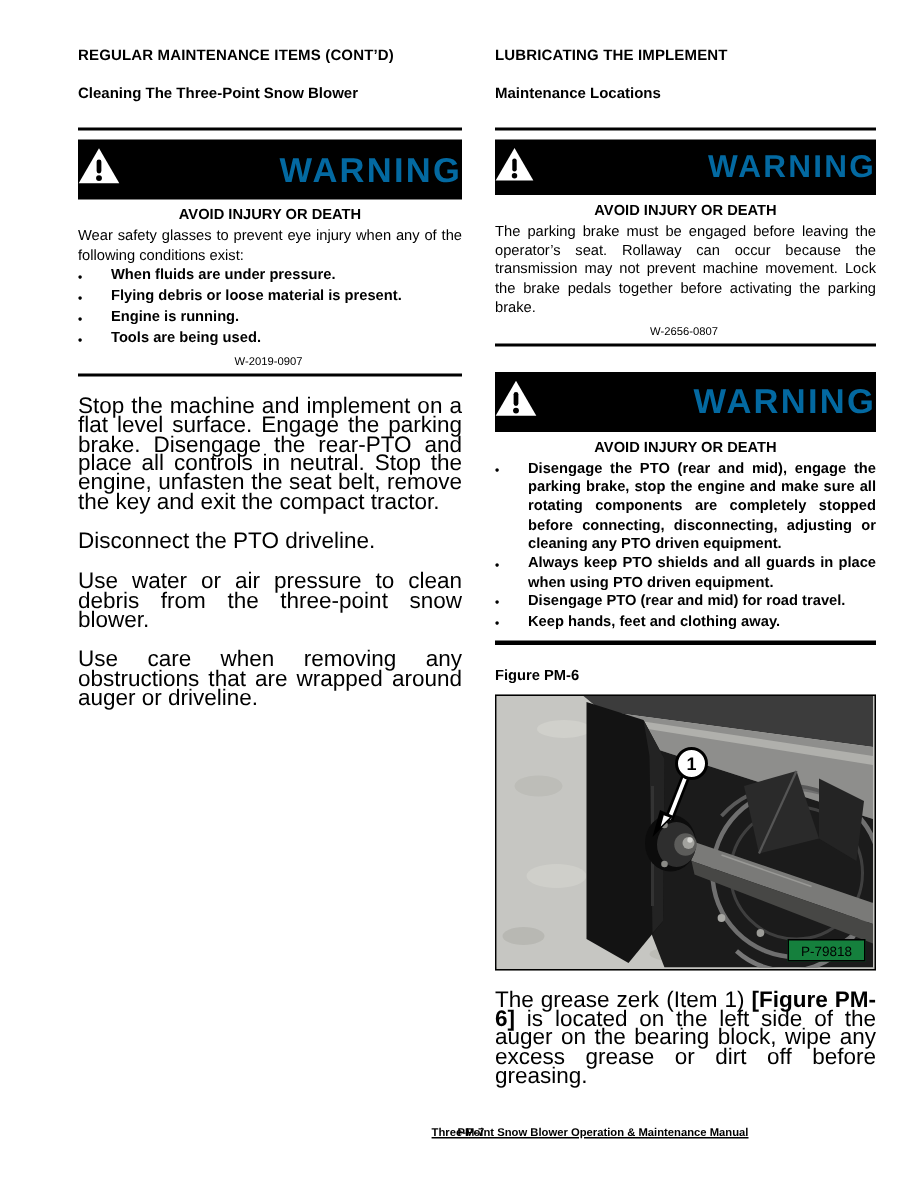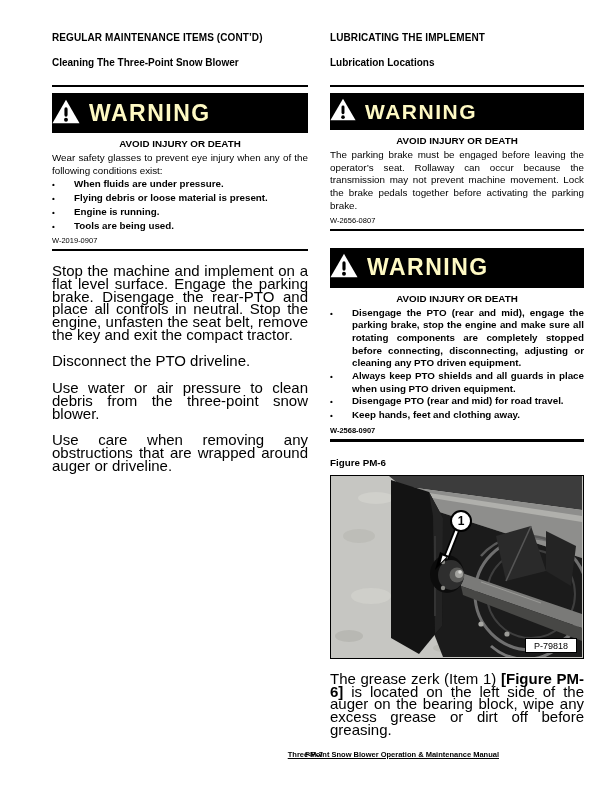--- a/index.html
+++ b/index.html
@@ -14,34 +14,34 @@
   .col-right { left:330px; width:254px; }
 
   .sec-head { font-size:10px; font-weight:bold; letter-spacing:.1px; }
   .sub-head { font-size:10px; font-weight:bold; margin-top:14px; }
 
   .rule  { height:2px; background:#000; }
   .rule-thick { height:3px; background:#000; }
 
   .warn-top-rule { margin-top:17px; }
   .banner {
-    margin-top:6px; height:40px; background:#000; color:#fef9c3;
-    display:flex; align-items:center; justify-content:flex-start; gap:9px;
+    margin-top:6px; height:40px; background:#000; color:#0369a1;
+    display:flex; align-items:center; justify-content:space-between; gap:9px;
   }
   .banner-text { font-size:23px; font-weight:bold; letter-spacing:1.5px; }
   .warn-sub { text-align:center; font-size:9.8px; font-weight:bold; margin-top:5px; }
   .warn-body {
     font-size:9.8px; font-weight:normal; line-height:12.7px; margin-top:3px;
     text-align:justify; text-align-last:left;
   }
   .warn-bullets { list-style:none; margin-top:1px; }
   .warn-bullets li { display:flex; font-size:9.8px; font-weight:bold; line-height:12.7px; }
   .warn-bullets .marker { width:22px; flex:0 0 22px; font-size:8px; padding-top:1px; }
   .warn-bullets .btxt { flex:1; text-align:justify; text-align-last:left; }
-  .warn-code { font-size:7.5px; text-align:left; margin-top:3px; padding-right:2px; }
+  .warn-code { font-size:7.5px; text-align:center; margin-top:3px; padding-right:2px; }
   .warn-code.bold { font-weight:bold; }
   .warn-bot-rule { margin-top:4px; }
 
   .para {
     font-size:15px; line-height:12.7px; margin-top:14px;
     text-align:justify; text-align-last:left;
   }
   .fig-caption { font-size:9.8px; font-weight:bold; margin-top:15px; }
 
   .photo {
@@ -49,21 +49,21 @@
     border:1.5px solid #000; background:#c6c6c2; overflow:hidden;
   }
   .photo svg { display:block; }
   .callout {
     position:absolute; left:119px; top:34px; width:22px; height:22px;
     background:#fff; border:2px solid #000; border-radius:50%;
     display:flex; align-items:center; justify-content:center;
     font-size:12px; font-weight:bold; color:#000;
   }
   .photo-label {
-    position:absolute; right:6px; bottom:5px; background:#ffffff;
+    position:absolute; right:6px; bottom:5px; background:#15803d;
     border:1.5px solid #000; font-size:9px; padding:2px 8px 1px 8px; color:#000;
   }
 
   .footer { position:absolute; left:0; top:750px; width:527px; height:12px; font-size:7.5px; font-weight:bold; }
   .footer .pgnum { position:absolute; left:305px; }
   .footer .mtitle { position:absolute; right:28px;text-decoration:underline; }
 
   .b { font-weight:bold; }
 </style>
 </head>
@@ -112,21 +112,21 @@
     </div>
 
     <p class="para">Stop the machine and implement on a flat level surface. Engage the parking brake. Disengage the rear-PTO and place all controls in neutral. Stop the engine, unfasten the seat belt, remove the key and exit the compact tractor.</p>
     <p class="para">Disconnect the PTO driveline.</p>
     <p class="para">Use water or air pressure to clean debris from the three-point snow blower.</p>
     <p class="para">Use care when removing any obstructions that are wrapped around auger or driveline.</p>
   </div>
 
   <div class="col col-right">
     <div class="sec-head">LUBRICATING THE IMPLEMENT</div>
-    <div class="sub-head">Lubrication Locations</div>
+    <div class="sub-head">Maintenance Locations</div>
 
     <div>
       <div class="rule warn-top-rule"></div>
       <div class="banner" style="height:37px;">
         <span>
           <svg width="26" height="23" viewBox="0 0 30 26">
             <path d="M15 0.5 L29.5 25.5 L0.5 25.5 Z" fill="#ffffff"></path>
             <rect x="13.3" y="8.5" width="3.4" height="10" rx="1.7" fill="#000000"></rect>
             <circle cx="15" cy="21.8" r="2.1" fill="#000000"></circle>
           </svg>
@@ -162,21 +162,20 @@
           </li>
         <li>
             <span class="marker">•</span>
             <span class="btxt">Disengage PTO (rear and mid) for road travel.</span>
           </li>
         <li>
             <span class="marker">•</span>
             <span class="btxt">Keep hands, feet and clothing away.</span>
           </li>
       </ul>
-      <div class="warn-code bold">W-2568-0907</div>
       <div class="rule-thick warn-bot-rule"></div>
     </div>
 
 
     <div class="fig-caption">Figure PM-6</div>
 
     <div class="photo">
       <svg width="251" height="181" viewBox="0 0 251 181">
 
         <rect x="0" y="0" width="251" height="181" fill="#c6c6c2"></rect>

